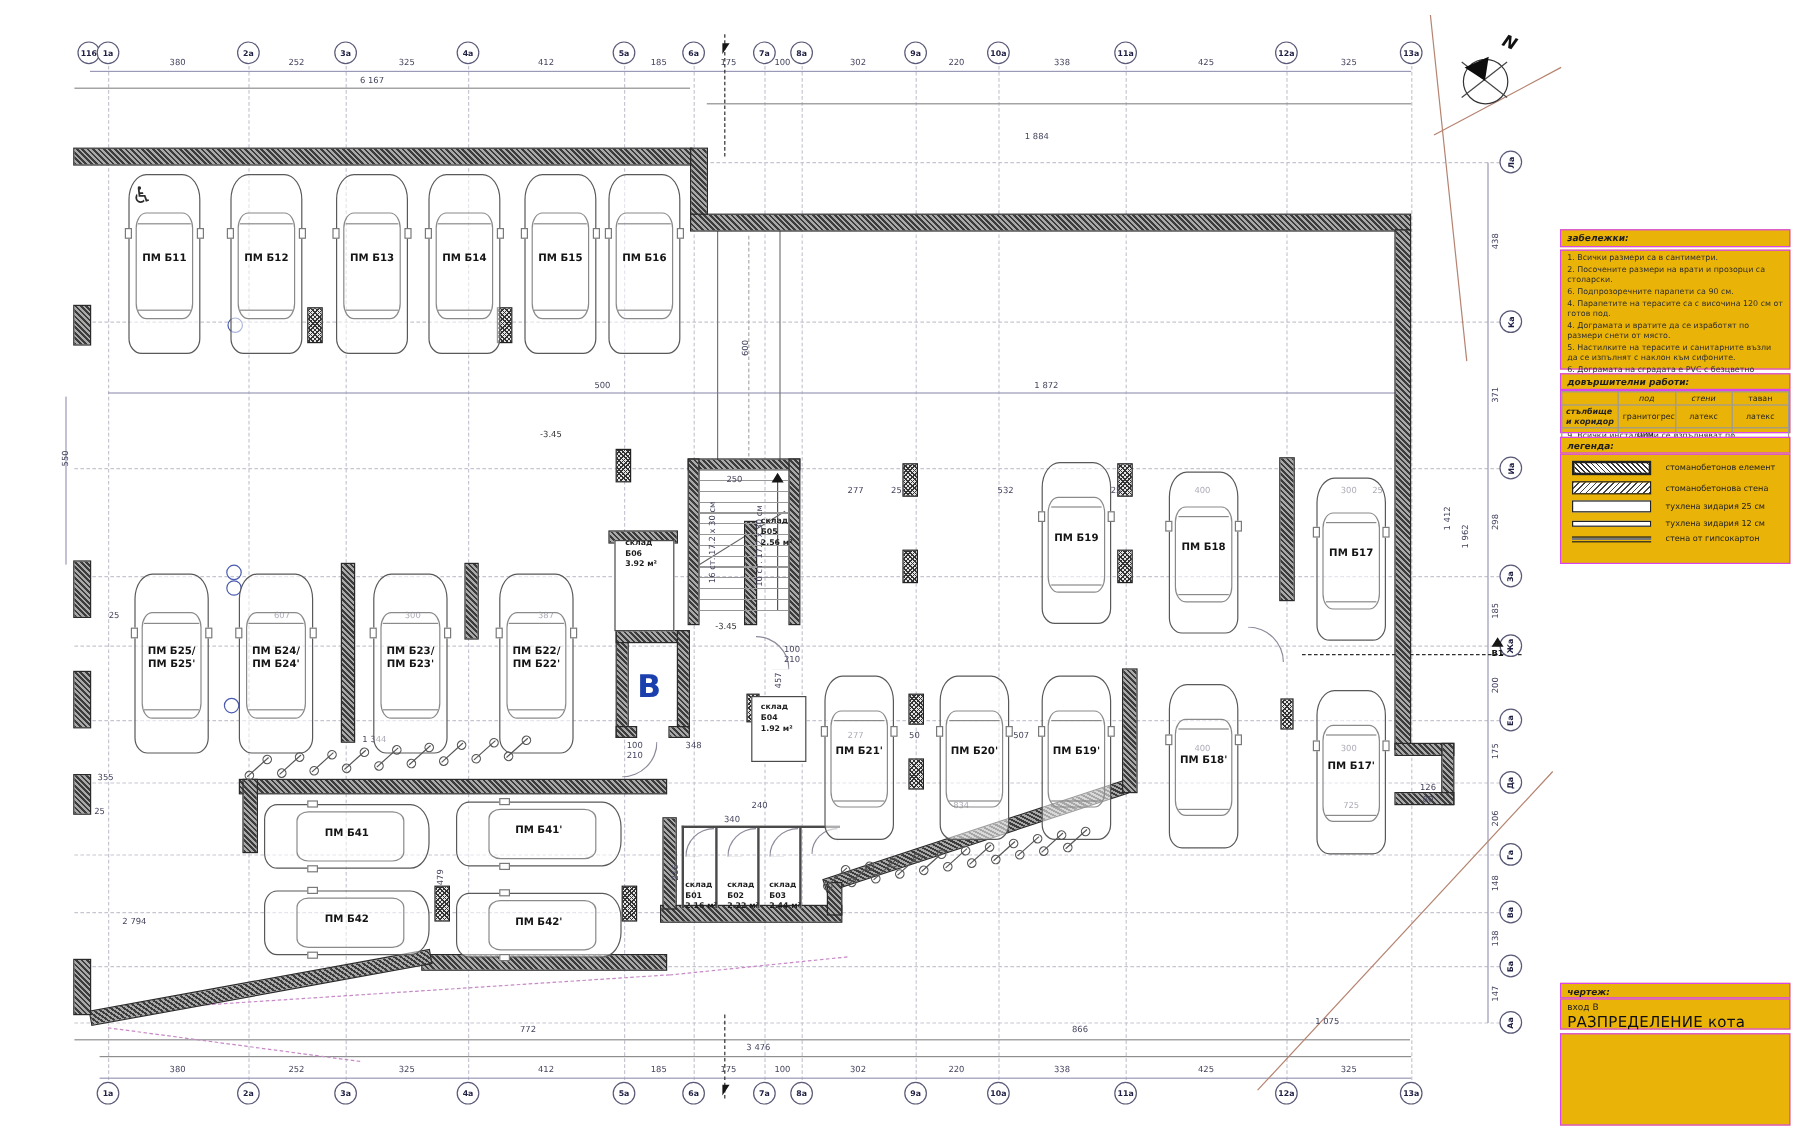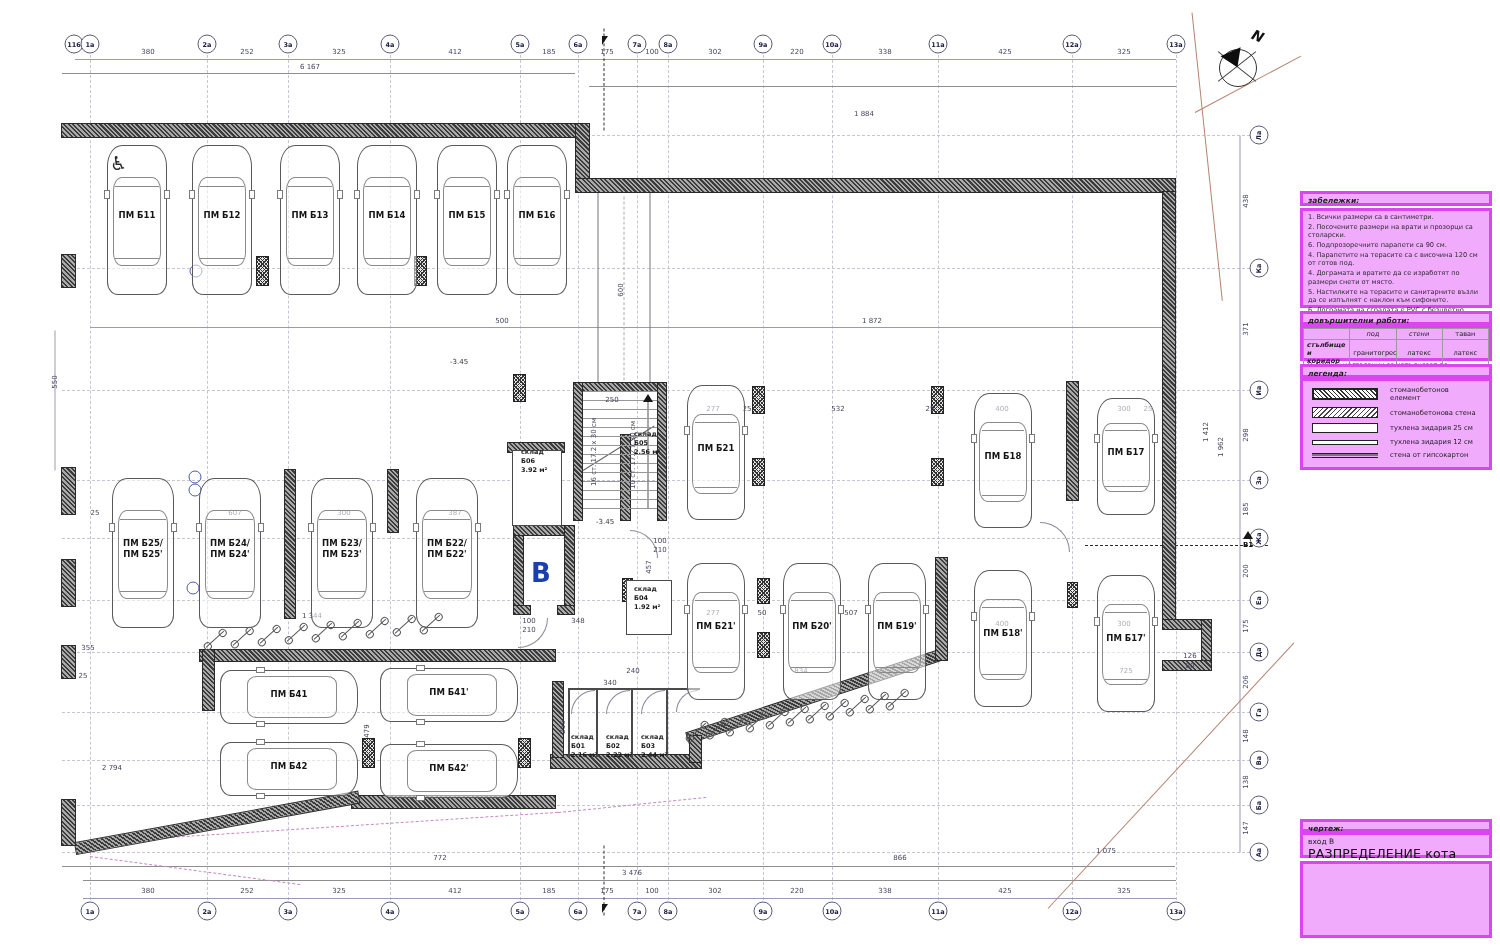--- a/index.html
+++ b/index.html
@@ -52,21 +52,21 @@
   .ddot{position:absolute;border-top:1px dashed #2e2e2e;transform-origin:left center;}
   .bigB{position:absolute;font-size:26px;font-weight:bold;color:#1c3fae;}
   .lvl{position:absolute;font-size:7px;color:#333;white-space:nowrap;}
   
   #north-circle{position:absolute;left:1219px;top:49px;width:36px;height:36px;border:1px solid #333;border-radius:50%;}
   .ncross{position:absolute;width:48px;border-top:1px solid #444;transform-origin:center center;}
   #north-n{position:absolute;left:1252px;top:28px;font-size:14px;font-weight:bold;font-style:italic;color:#111;transform:rotate(24deg);}
   #north-fill{position:absolute;left:1223px;top:51px;width:0;height:0;border-top:17px solid #0d0d0d;
               border-left:11px solid transparent;border-right:11px solid transparent;transform:rotate(-24deg);}
   
-  .pbox{position:absolute;border:3px solid #d946ef;background:#f0abfc;box-sizing:border-box;}
+  .pbox{position:absolute;border:1px solid #d946ef;background:#eab308;box-sizing:border-box;}
   .ptitle{font-style:italic;font-weight:bold;font-size:7.5px;color:#1e1e1e;padding:2px 5px;}
   .note{font-size:6.6px;color:#2e2e2e;padding:1.8px 5px 0 5px;line-height:1.25;}
   table.fin{width:100%;height:100%;border-collapse:collapse;font-size:6.6px;color:#222;table-layout:fixed;}
   .fin td{border:1px solid #9a9a9a;padding:1px 3px;text-align:center;overflow:hidden;}
   .fin td.rh{font-weight:bold;font-style:italic;text-align:left;}
   .leg-row{display:flex;align-items:center;gap:12px;padding:5px 9px 0 9px;}
   .leg-sw{width:66px;flex:0 0 66px;box-sizing:border-box;}
   .sw-crosshatch{height:12px;border:2px solid #222;
       background:repeating-linear-gradient(45deg,#333 0 1px,#fff 1px 3px),repeating-linear-gradient(-45deg,#333 0 1px,#fff 1px 3px);}
   .sw-diagonal{height:11px;border:1px solid #222;background:repeating-linear-gradient(-45deg,#444 0 1px,#fff 1px 3.4px);}
@@ -414,37 +414,37 @@
         <div class="car-lab" style="">ПМ Б23/<br>ПМ Б23'</div>
       </div>
       <div class="car" style="left: 416px; top: 478px; width: 62px; height: 150px;">
         <div class="glass" style=""></div>
         <div class="ln" style="top: 27%;"></div>
         <div class="ln" style="top: 76%;"></div>
         <div class="mir" style="left: -4px; top: 30%;"></div>
         <div class="mir" style="right: -4px; top: 30%;"></div>
         <div class="car-lab" style="">ПМ Б22/<br>ПМ Б22'</div>
       </div>
-      <div class="car" style="left: 687px; top: 385px; width: 58px; height: 135px;">
-        <div class="glass" style=""></div>
-        <div class="ln" style="top: 27%;"></div>
-        <div class="ln" style="top: 76%;"></div>
-        <div class="mir" style="left: -4px; top: 30%;"></div>
-        <div class="mir" style="right: -4px; top: 30%;"></div>
-        <div class="car-lab" style="">ПМ Б21</div>
+      <div class="car" style="left: 868px; top: 385px; width: 58px; height: 135px;">
+        <div class="glass" style=""></div>
+        <div class="ln" style="top: 27%;"></div>
+        <div class="ln" style="top: 76%;"></div>
+        <div class="mir" style="left: -4px; top: 30%;"></div>
+        <div class="mir" style="right: -4px; top: 30%;"></div>
+        <div class="car-lab" style="">ПМ Б19</div>
       </div>
       <div class="car" style="left: 974px; top: 393px; width: 58px; height: 135px;">
         <div class="glass" style=""></div>
         <div class="ln" style="top: 27%;"></div>
         <div class="ln" style="top: 76%;"></div>
         <div class="mir" style="left: -4px; top: 30%;"></div>
         <div class="mir" style="right: -4px; top: 30%;"></div>
         <div class="car-lab" style="">ПМ Б18</div>
       </div>
-      <div class="car" style="left: 1097px; top: 398px; width: 58px; height: 117px;">
+      <div class="car" style="left: 1097px; top: 398px; width: 58px; height: 136px;">
         <div class="glass" style=""></div>
         <div class="ln" style="top: 27%;"></div>
         <div class="ln" style="top: 76%;"></div>
         <div class="mir" style="left: -4px; top: 30%;"></div>
         <div class="mir" style="right: -4px; top: 30%;"></div>
         <div class="car-lab" style="">ПМ Б17</div>
       </div>
       <div class="car" style="left: 687px; top: 563px; width: 58px; height: 137px;">
         <div class="glass" style=""></div>
         <div class="ln" style="top: 27%;"></div>

